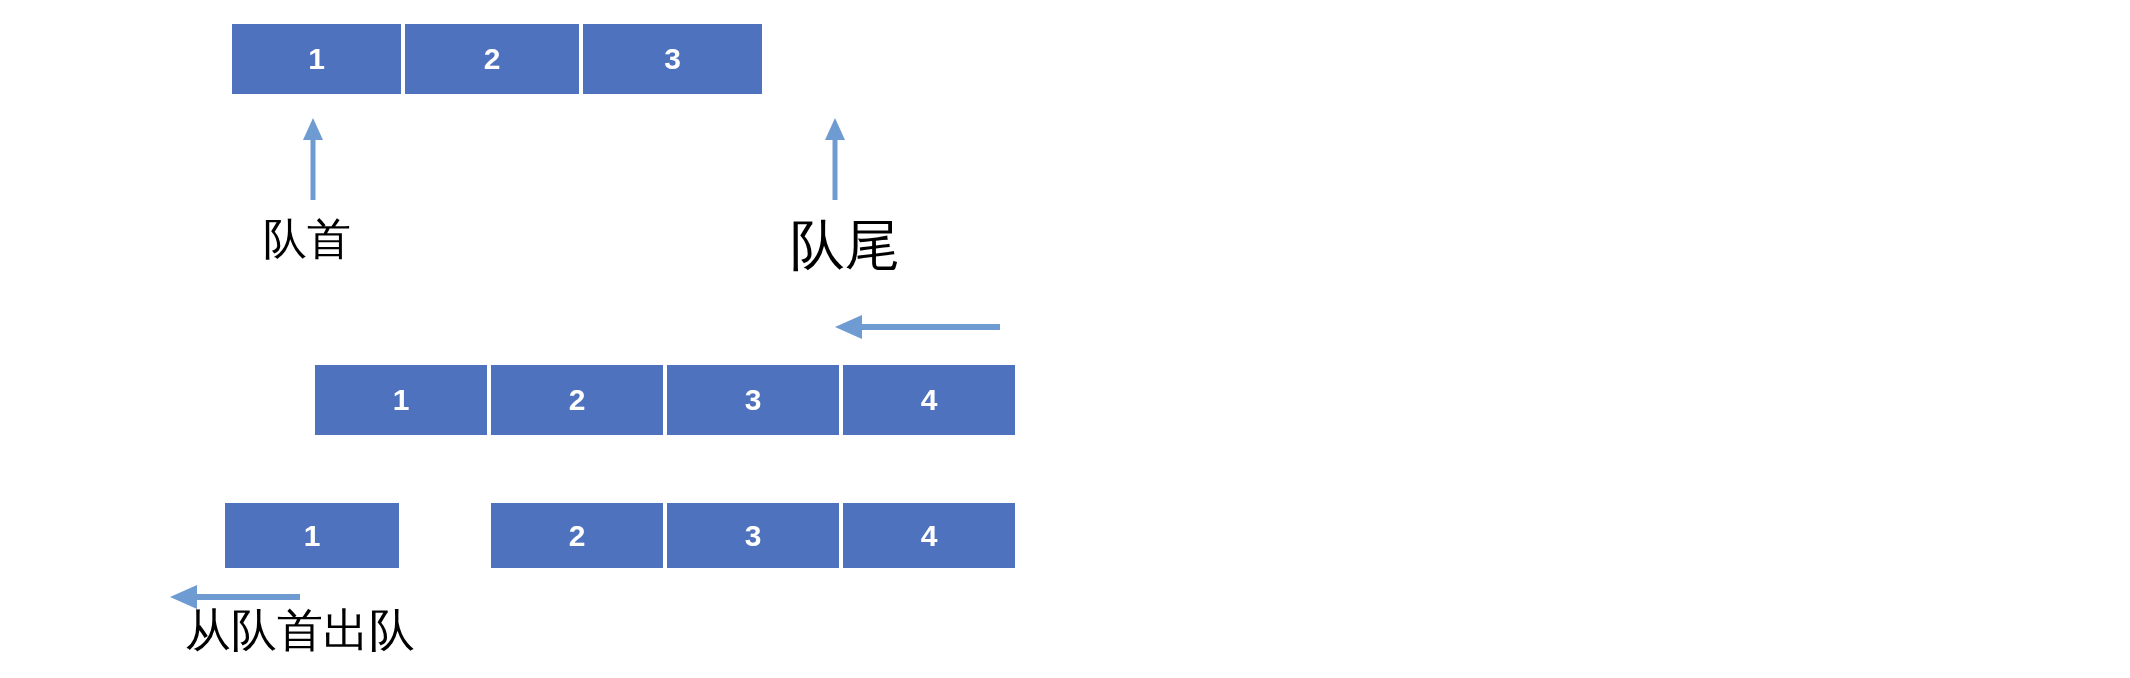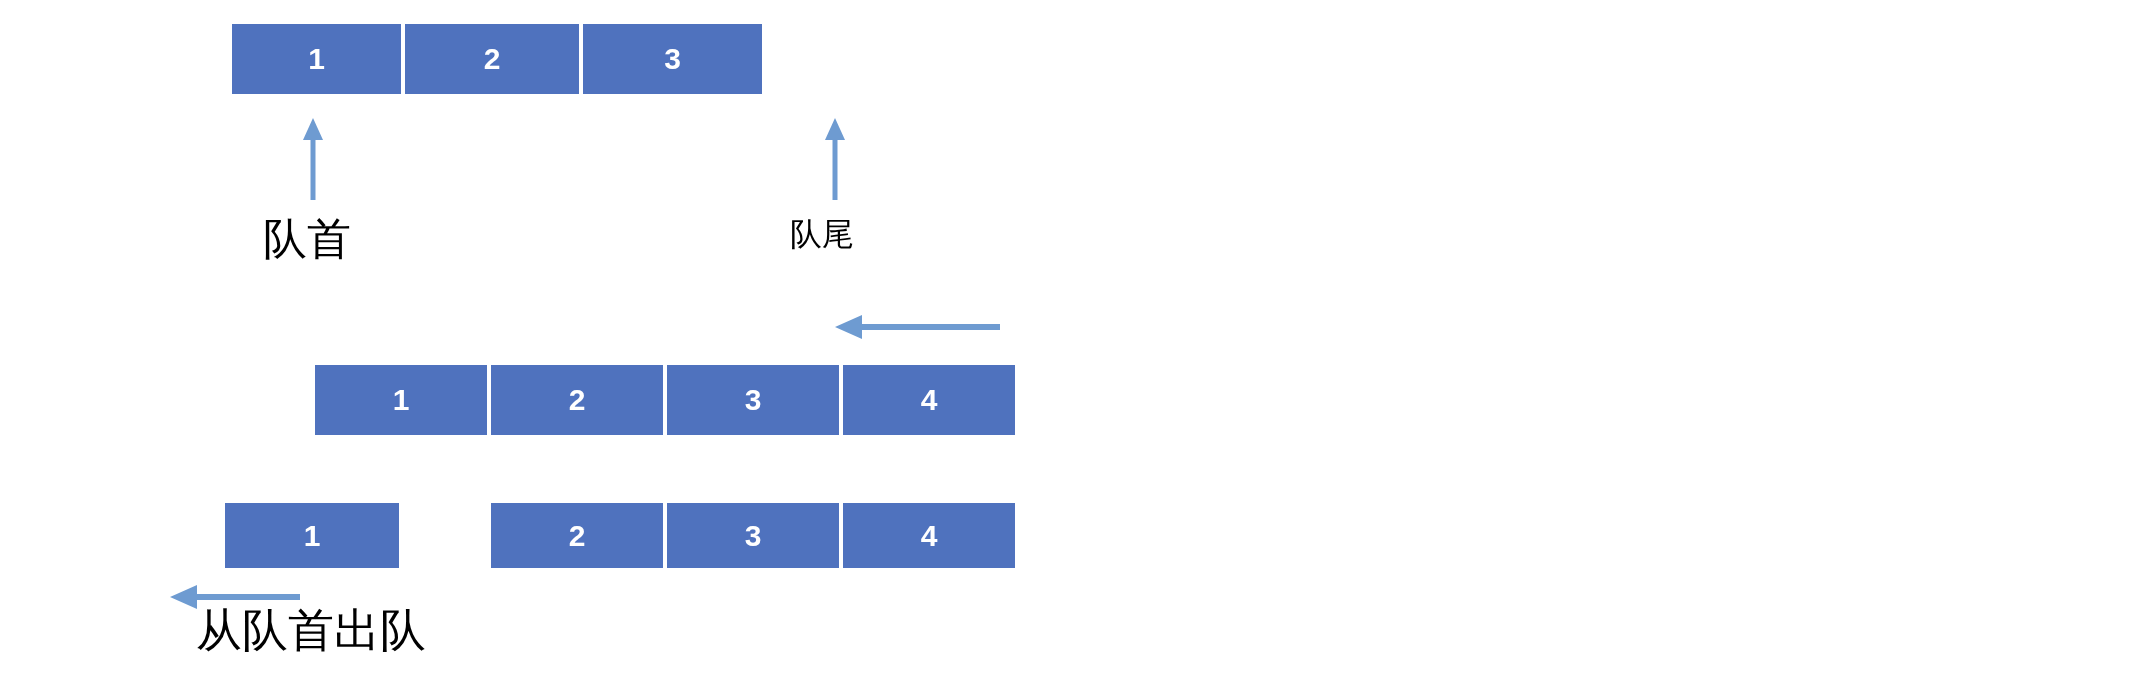--- a/index.html
+++ b/index.html
@@ -95,21 +95,21 @@
     <div class="cell" style="width:178px;">
       <span class="cell-label">2</span>
     </div>
     <div class="cell" style="width:183px;">
       <span class="cell-label">3</span>
     </div>
   </div>
 
   <div class="cn-label" style="left:263px; top:218px; font-size:44px;">队首</div>
 
-  <div class="cn-label" style="left:790px; top:218px; font-size:32px;">队尾</div>
+  <div class="cn-label" style="left:790px; top:218px; font-size:55px;">队尾</div>
 
 
   <div class="queue-row" style="left:313px; top:363px; height:74px; font-size:30px;">
     <div class="cell" style="width:176px;">
       <span class="cell-label">1</span>
     </div>
     <div class="cell" style="width:176px;">
       <span class="cell-label">2</span>
     </div>
     <div class="cell" style="width:176px;">
@@ -131,15 +131,15 @@
       <span class="cell-label">2</span>
     </div>
     <div class="cell" style="width:176px;">
       <span class="cell-label">3</span>
     </div>
     <div class="cell" style="width:176px;">
       <span class="cell-label">4</span>
     </div>
   </div>
 
-  <div class="cn-label" style="left:196px; top:608px; font-size:46px;">从队首出队</div>
+  <div class="cn-label" style="left:185px; top:608px; font-size:46px;">从队首出队</div>
 
 </div>
 
 </body></html>

